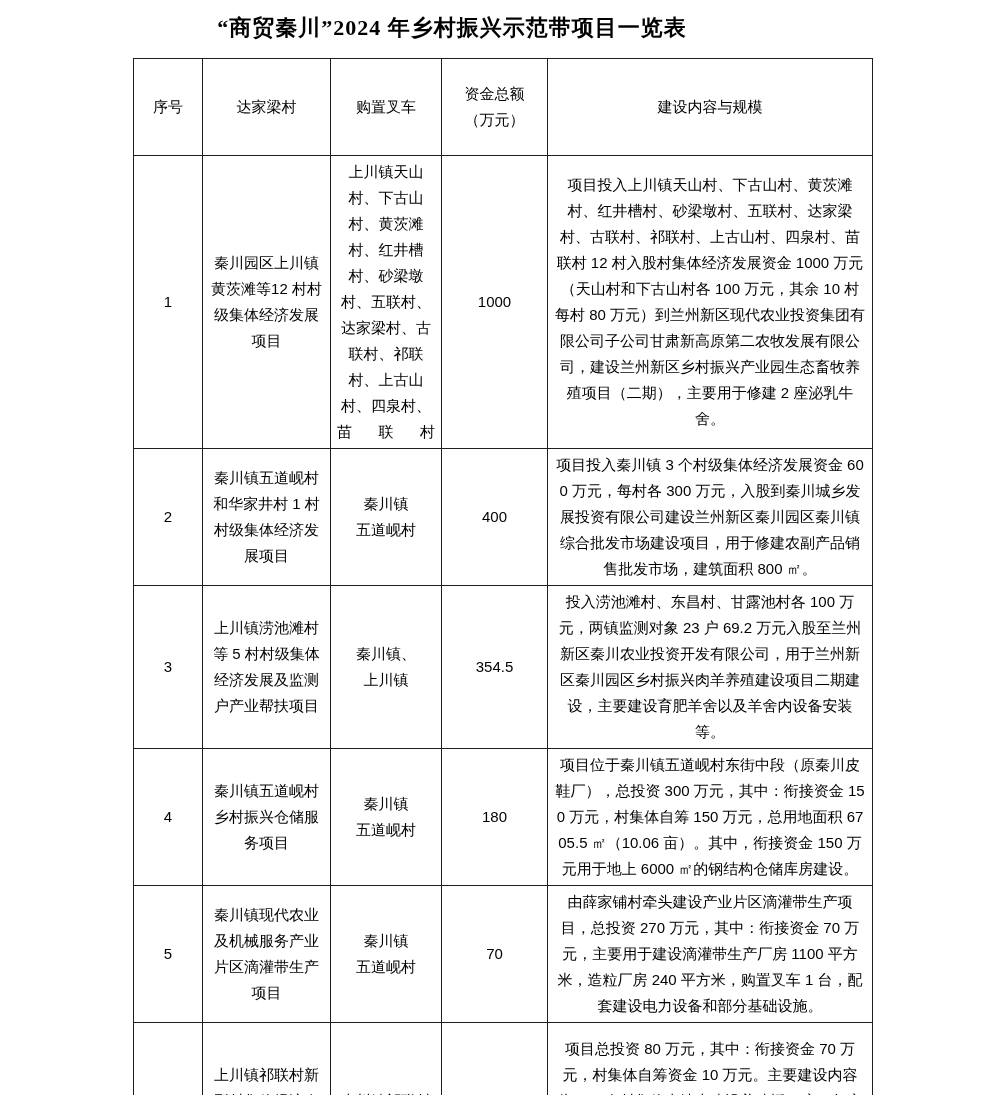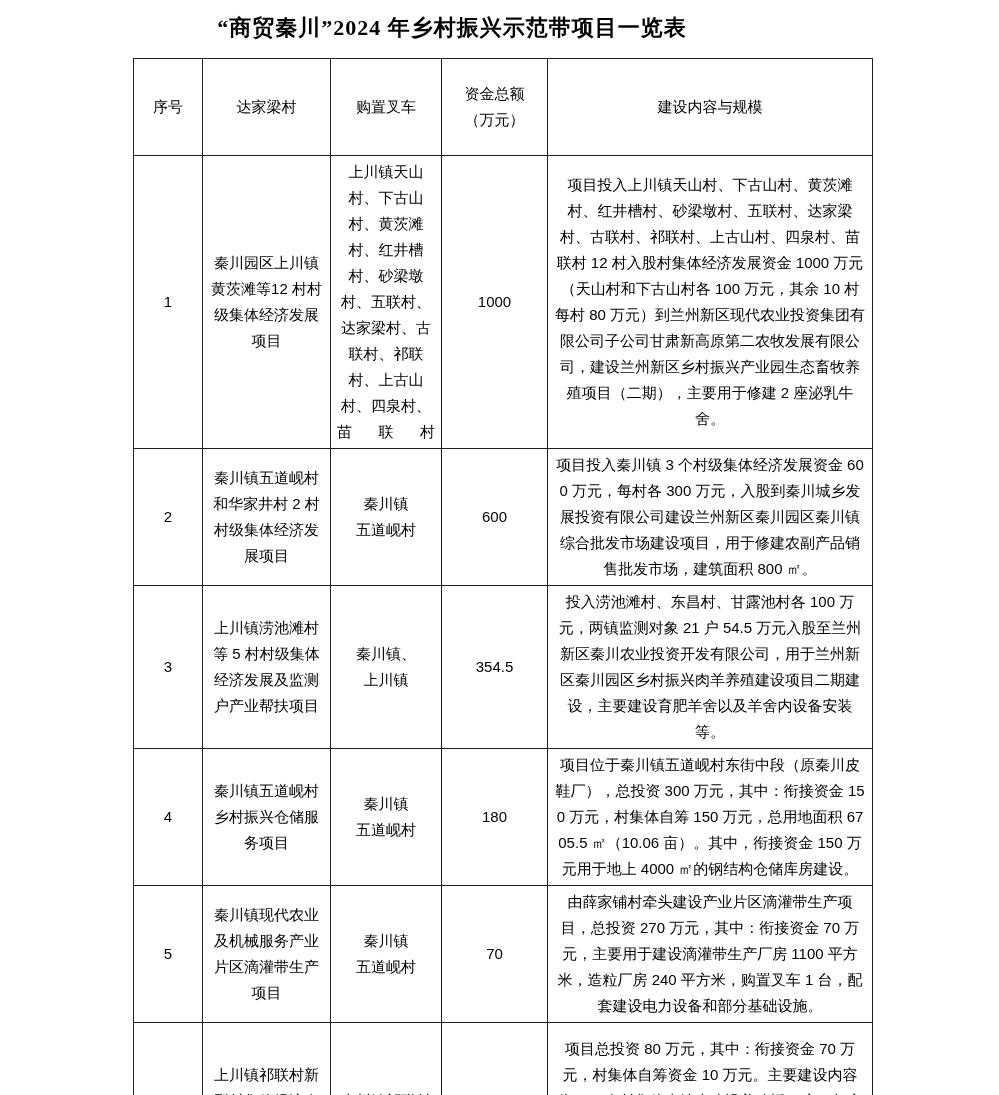--- a/index.html
+++ b/index.html
@@ -99,41 +99,41 @@
     <tbody>
       <tr class="row-0">
         <td>1</td>
         <td class="cell-name">秦川园区上川镇黄茨滩等12 村村级集体经济发展项目</td>
         <td class="cell-location-long pre-line">上川镇天山村、下古山村、黄茨滩村、红井槽村、砂梁墩村、五联村、达家梁村、古联村、祁联村、上古山村、四泉村、苗联村</td>
         <td>1000</td>
         <td class="cell-content">项目投入上川镇天山村、下古山村、黄茨滩村、红井槽村、砂梁墩村、五联村、达家梁村、古联村、祁联村、上古山村、四泉村、苗联村 12 村入股村集体经济发展资金 1000 万元（天山村和下古山村各 100 万元，其余 10 村每村 80 万元）到兰州新区现代农业投资集团有限公司子公司甘肃新高原第二农牧发展有限公司，建设兰州新区乡村振兴产业园生态畜牧养殖项目（二期），主要用于修建 2 座泌乳牛舍。</td>
       </tr>
       <tr class="row-1">
         <td>2</td>
-        <td class="cell-name">秦川镇五道岘村和华家井村 2 村村级集体经济发展项目</td>
+        <td class="cell-name">秦川镇五道岘村和华家井村 1 村村级集体经济发展项目</td>
         <td class="pre-line">秦川镇
 五道岘村</td>
-        <td>600</td>
+        <td>400</td>
         <td class="cell-content">项目投入秦川镇 3 个村级集体经济发展资金 600 万元，每村各 300 万元，入股到秦川城乡发展投资有限公司建设兰州新区秦川园区秦川镇综合批发市场建设项目，用于修建农副产品销售批发市场，建筑面积 800 ㎡。</td>
       </tr>
       <tr class="row-2">
         <td>3</td>
         <td class="cell-name">上川镇涝池滩村等 5 村村级集体经济发展及监测户产业帮扶项目</td>
         <td class="pre-line">秦川镇、
 上川镇</td>
         <td>354.5</td>
-        <td class="cell-content">投入涝池滩村、东昌村、甘露池村各 100 万元，两镇监测对象 21 户 54.5 万元入股至兰州新区秦川农业投资开发有限公司，用于兰州新区秦川园区乡村振兴肉羊养殖建设项目二期建设，主要建设育肥羊舍以及羊舍内设备安装等。</td>
+        <td class="cell-content">投入涝池滩村、东昌村、甘露池村各 100 万元，两镇监测对象 23 户 69.2 万元入股至兰州新区秦川农业投资开发有限公司，用于兰州新区秦川园区乡村振兴肉羊养殖建设项目二期建设，主要建设育肥羊舍以及羊舍内设备安装等。</td>
       </tr>
       <tr class="row-3">
         <td>4</td>
         <td class="cell-name">秦川镇五道岘村乡村振兴仓储服务项目</td>
         <td class="pre-line">秦川镇
 五道岘村</td>
         <td>180</td>
-        <td class="cell-content">项目位于秦川镇五道岘村东街中段（原秦川皮鞋厂），总投资 300 万元，其中：衔接资金 150 万元，村集体自筹 150 万元，总用地面积 6705.5 ㎡（10.06 亩）。其中，衔接资金 150 万元用于地上 4000 ㎡的钢结构仓储库房建设。</td>
+        <td class="cell-content">项目位于秦川镇五道岘村东街中段（原秦川皮鞋厂），总投资 300 万元，其中：衔接资金 150 万元，村集体自筹 150 万元，总用地面积 6705.5 ㎡（10.06 亩）。其中，衔接资金 150 万元用于地上 6000 ㎡的钢结构仓储库房建设。</td>
       </tr>
       <tr class="row-4">
         <td>5</td>
         <td class="cell-name">秦川镇现代农业及机械服务产业片区滴灌带生产项目</td>
         <td class="pre-line">秦川镇
 五道岘村</td>
         <td>70</td>
         <td class="cell-content">由薛家铺村牵头建设产业片区滴灌带生产项目，总投资 270 万元，其中：衔接资金 70 万元，主要用于建设滴灌带生产厂房 1100 平方米，造粒厂房 240 平方米，购置叉车 1 台，配套建设电力设备和部分基础设施。</td>
       </tr>
       <tr class="row-5">

